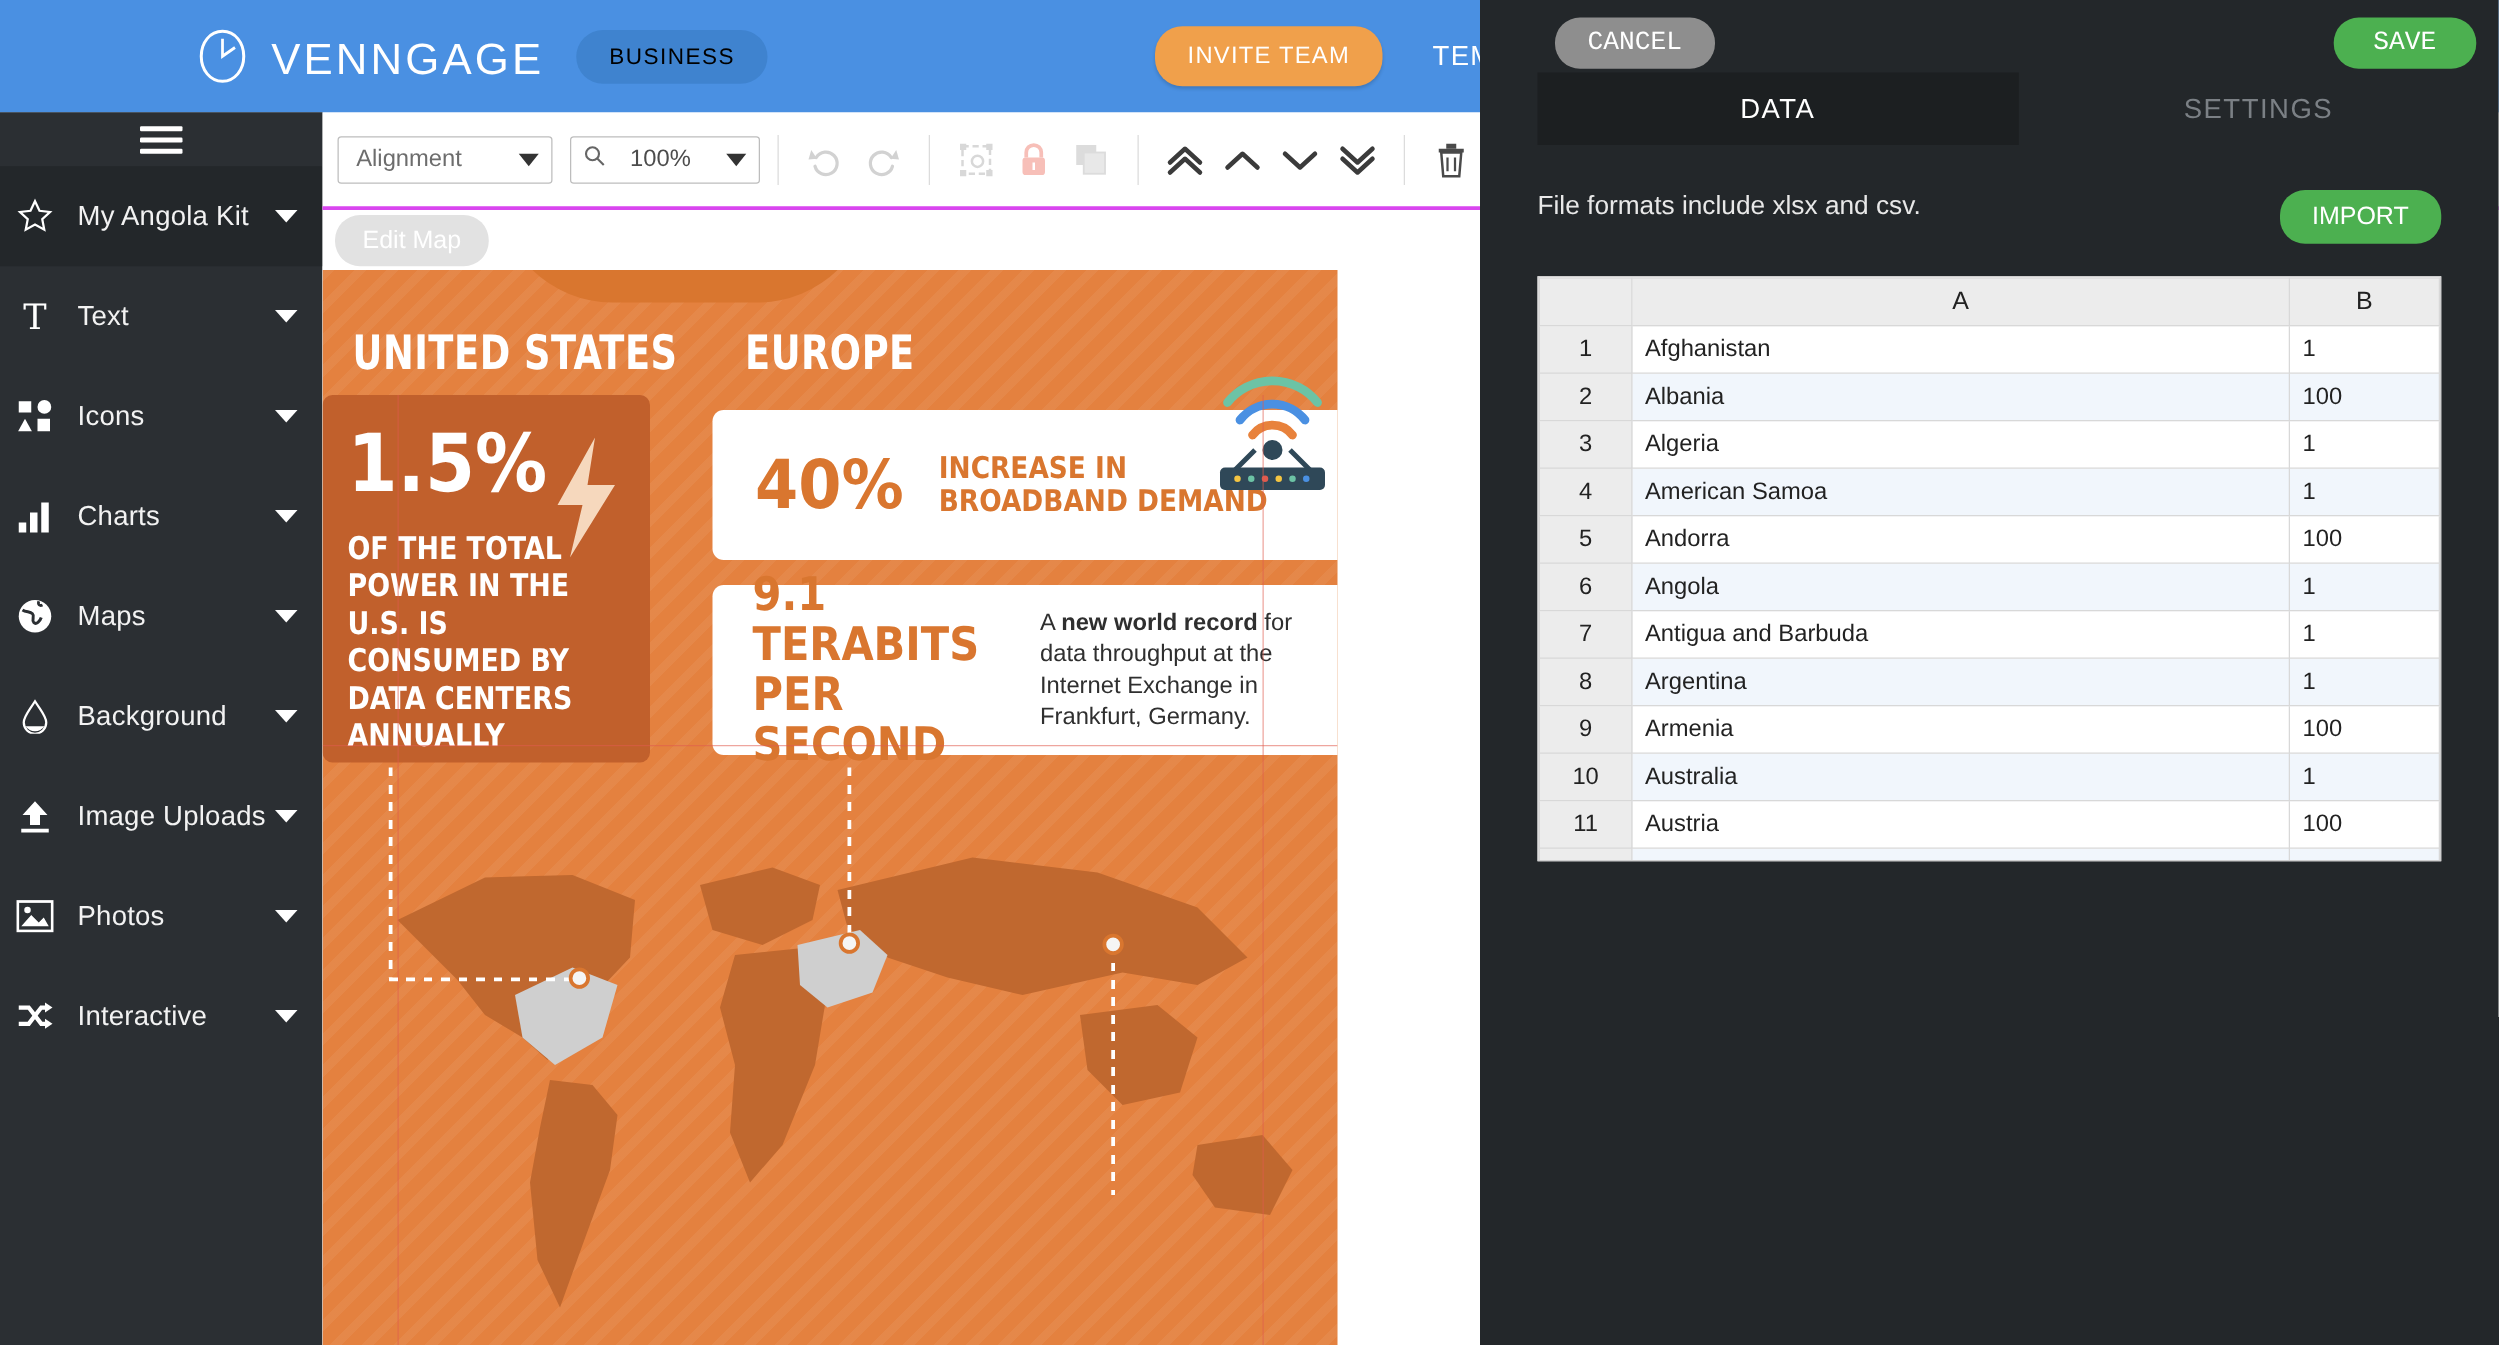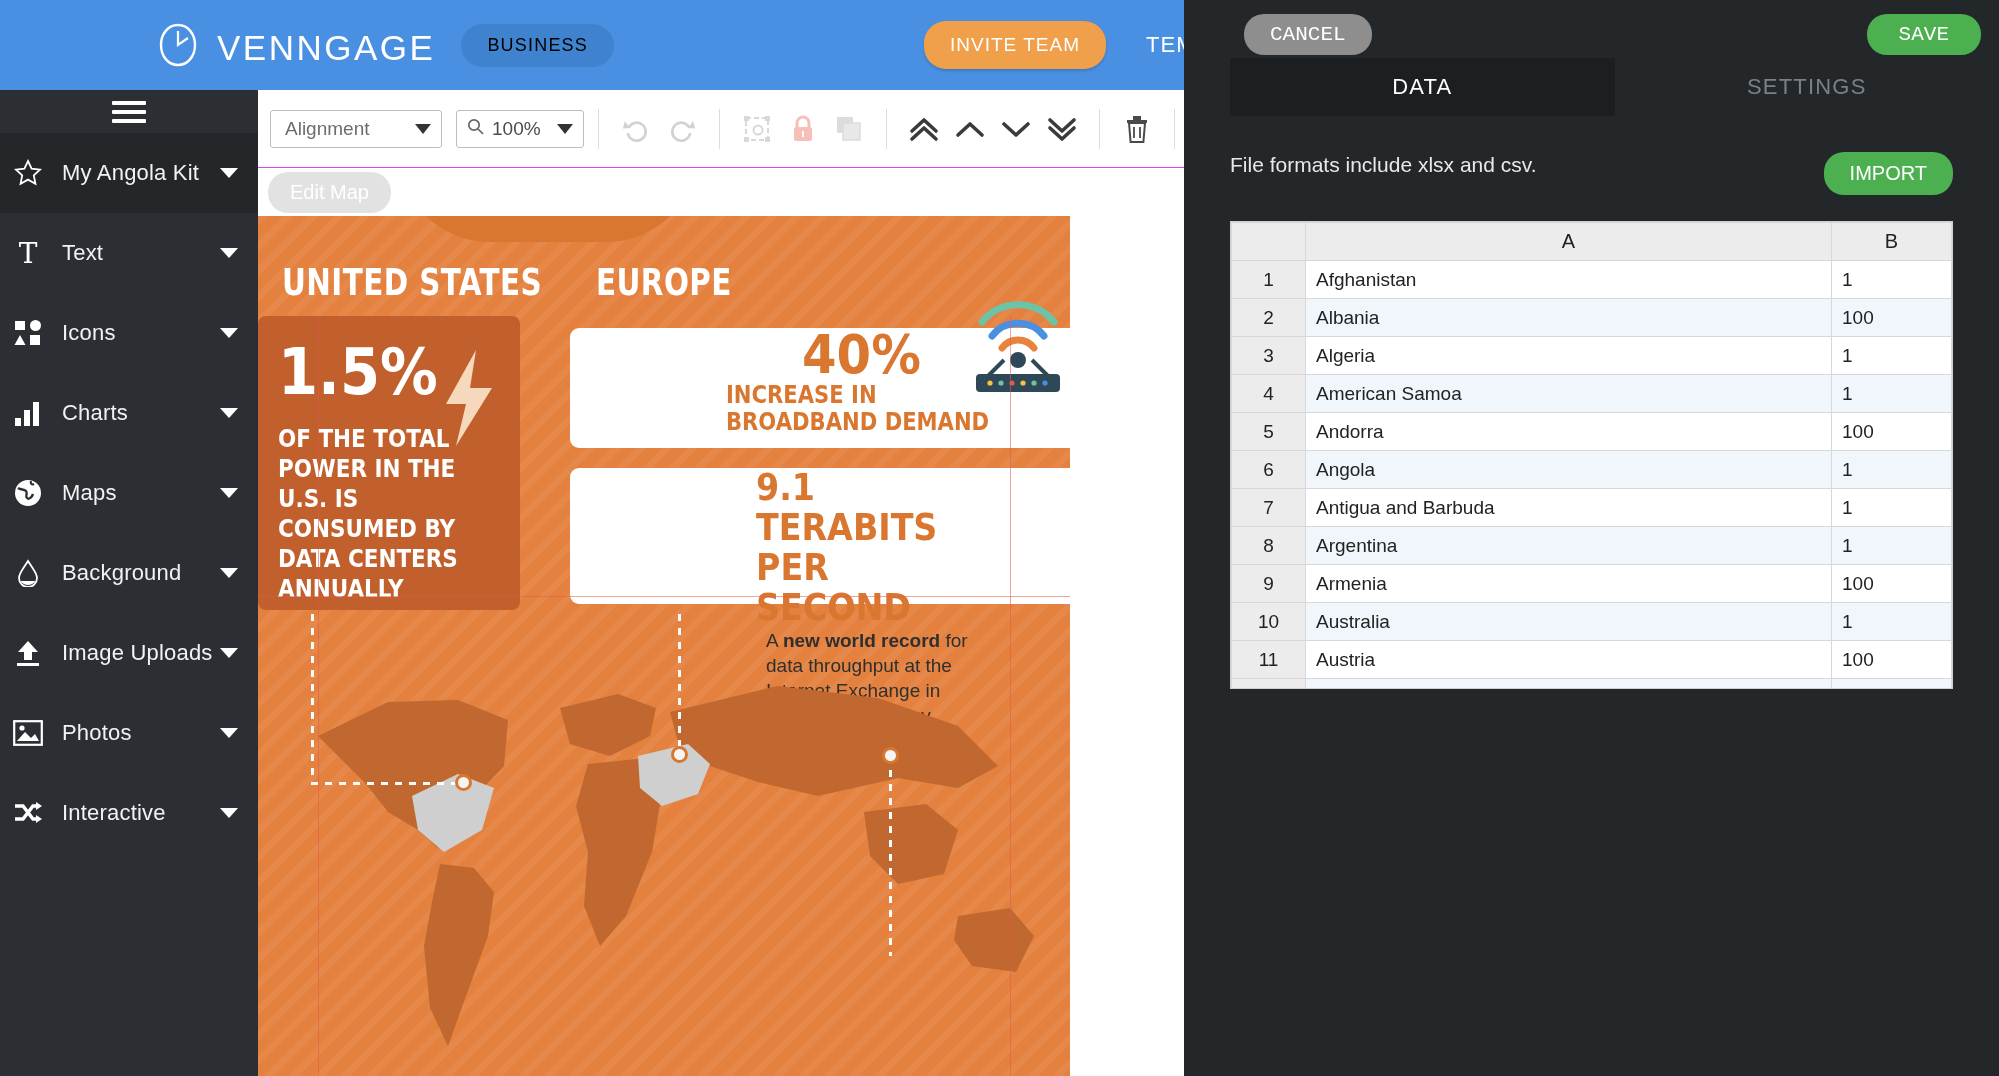--- a/index.html
+++ b/index.html
@@ -62,34 +62,34 @@
   .caret-down {
     width: 0; height: 0;
     border-left: 9px solid transparent; border-right: 9px solid transparent;
     border-top: 10px solid #ffffff;
   }
 
   
   .toolbar {
     position: absolute; left: 258px; top: 90px; width: 1741px; height: 78px;
     background: #ffffff; display: flex; align-items: center; padding-left: 12px;
-    border-bottom: 1px solid #d946ef;
+    border-bottom: 3px solid #d946ef;
   }
   .tb-select {
     border: 1px solid #bdbdbd; border-radius: 3px; height: 38px;
     display: flex; align-items: center; padding: 0 10px 0 14px;
     font-size: 19px; color: #6d6d6d; background: #fff;
     min-width: 172px; justify-content: space-between;
   }
   .tb-caret { width: 0; height: 0; border-left: 8px solid transparent;
     border-right: 8px solid transparent; border-top: 10px solid #333; margin-left: 14px; }
   .tb-zoom {
     border: 1px solid #bdbdbd; border-radius: 3px; height: 38px; margin-left: 14px;
     display: flex; align-items: center; padding: 0 10px 0 10px; font-size: 19px;
-    color: #4c4c4c; gap: 8px;
+    color: #4c4c4c; gap: 20px;
   }
   .tb-div { width: 1px; height: 40px; background: #dcdcdc; margin: 0 14px; }
   .tb-btn { width: 36px; height: 36px; display: flex; align-items: center;
     justify-content: center; margin: 0 5px; }
   .doc-title { font-size: 21px; color: #4a4a4a; margin-left: 14px; white-space: nowrap; }
   .last-text { font-size: 19px; color: #8a8a8a; margin-left: 14px; }
 
   
   .canvas-area {
     position: absolute; left: 258px; top: 168px; width: 1741px; height: 908px;
@@ -136,21 +136,21 @@
     font-size: 25px; line-height: 1.2; margin-top: 20px;
     transform: scaleX(.86); transform-origin: left top;
     width: 115%;
   }
   .bolt {
     position: absolute; right: 22px; top: 34px; width: 58px; height: 96px;
     color: #f6d8bd;
   }
 
   .card-white {
-    position: absolute; background: #ffffff; border-radius: 9px; flex-direction: column;
+    position: absolute; background: #ffffff; border-radius: 9px;
   }
   #card-40 { left: 312px; top: 112px; width: 560px; height: 120px;
     display: flex; align-items: center; padding-left: 34px; }
   #card-91 { left: 312px; top: 252px; width: 560px; height: 136px;
     display: flex; align-items: center; padding-left: 32px; }
   .orange-num {
     color: #d9762f; font-family: "DejaVu Sans", sans-serif; font-weight: bold;
     font-size: 54px; line-height: 1; transform: scaleX(.92); transform-origin: left center;
   }
   .orange-label {

